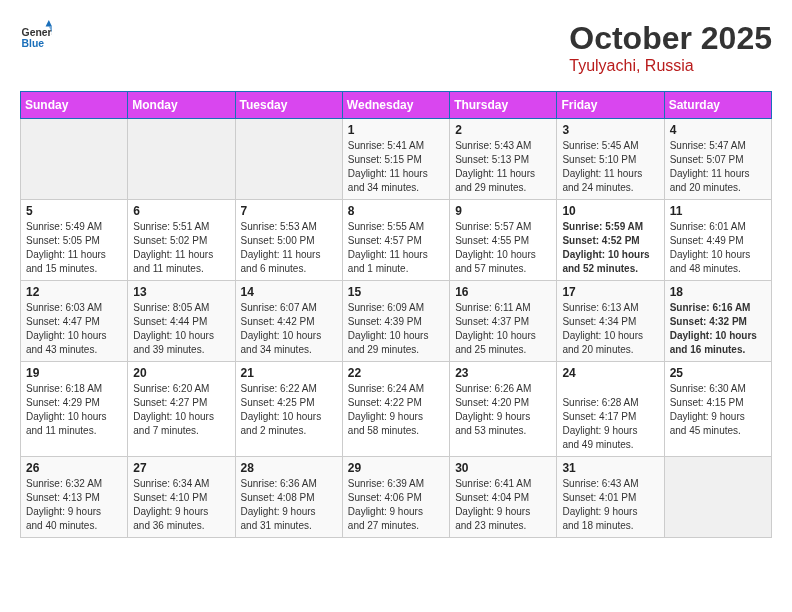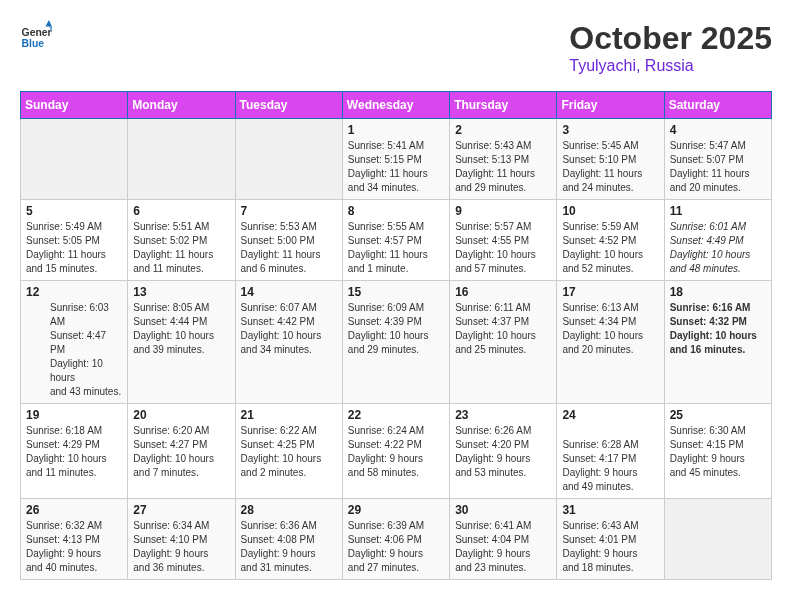--- a/index.html
+++ b/index.html
@@ -28,21 +28,21 @@
     .title-block {
       text-align: left;
     }
     .month-title {
       font-size: 32px;
       font-weight: bold;
       color: #333;
     }
     .location {
       font-size: 16px;
-      color: #6d28d9;
+      color: #b91c1c;
     }
     table {
       width: 100%;
       border-collapse: collapse;
       font-size: 11px;
     }
     thead th {
       background-color: #d946ef;
       color: #fff;
       padding: 6px 4px;
@@ -175,37 +175,37 @@
         </td>
         <td>
           <div class="day-number">9</div>
           <div class="day-info" style="white-space: pre-line;">Sunrise: 5:57 AM
 Sunset: 4:55 PM
 Daylight: 10 hours
 and 57 minutes.</div>
         </td>
         <td>
           <div class="day-number">10</div>
-          <div class="day-info" style="white-space: pre-line;">Sunrise: 5:59 AM
+          <div class="day-info" style="white-space: pre-line; font-weight: bold;">Sunrise: 5:59 AM
 Sunset: 4:52 PM
 Daylight: 10 hours
 and 52 minutes.</div>
         </td>
         <td>
           <div class="day-number">11</div>
-          <div class="day-info" style="white-space: pre-line; font-style: italic;">Sunrise: 6:01 AM
+          <div class="day-info" style="white-space: pre-line;">Sunrise: 6:01 AM
 Sunset: 4:49 PM
 Daylight: 10 hours
 and 48 minutes.</div>
         </td>
       </tr>
       <tr>
         <td>
           <div class="day-number">12</div>
-          <div class="day-info" style="white-space: pre-line; margin-left: 24px;">Sunrise: 6:03 AM
+          <div class="day-info" style="white-space: pre-line;">Sunrise: 6:03 AM
 Sunset: 4:47 PM
 Daylight: 10 hours
 and 43 minutes.</div>
         </td>
         <td>
           <div class="day-number">13</div>
           <div class="day-info" style="white-space: pre-line;">Sunrise: 8:05 AM
 Sunset: 4:44 PM
 Daylight: 10 hours
 and 39 minutes.</div>

